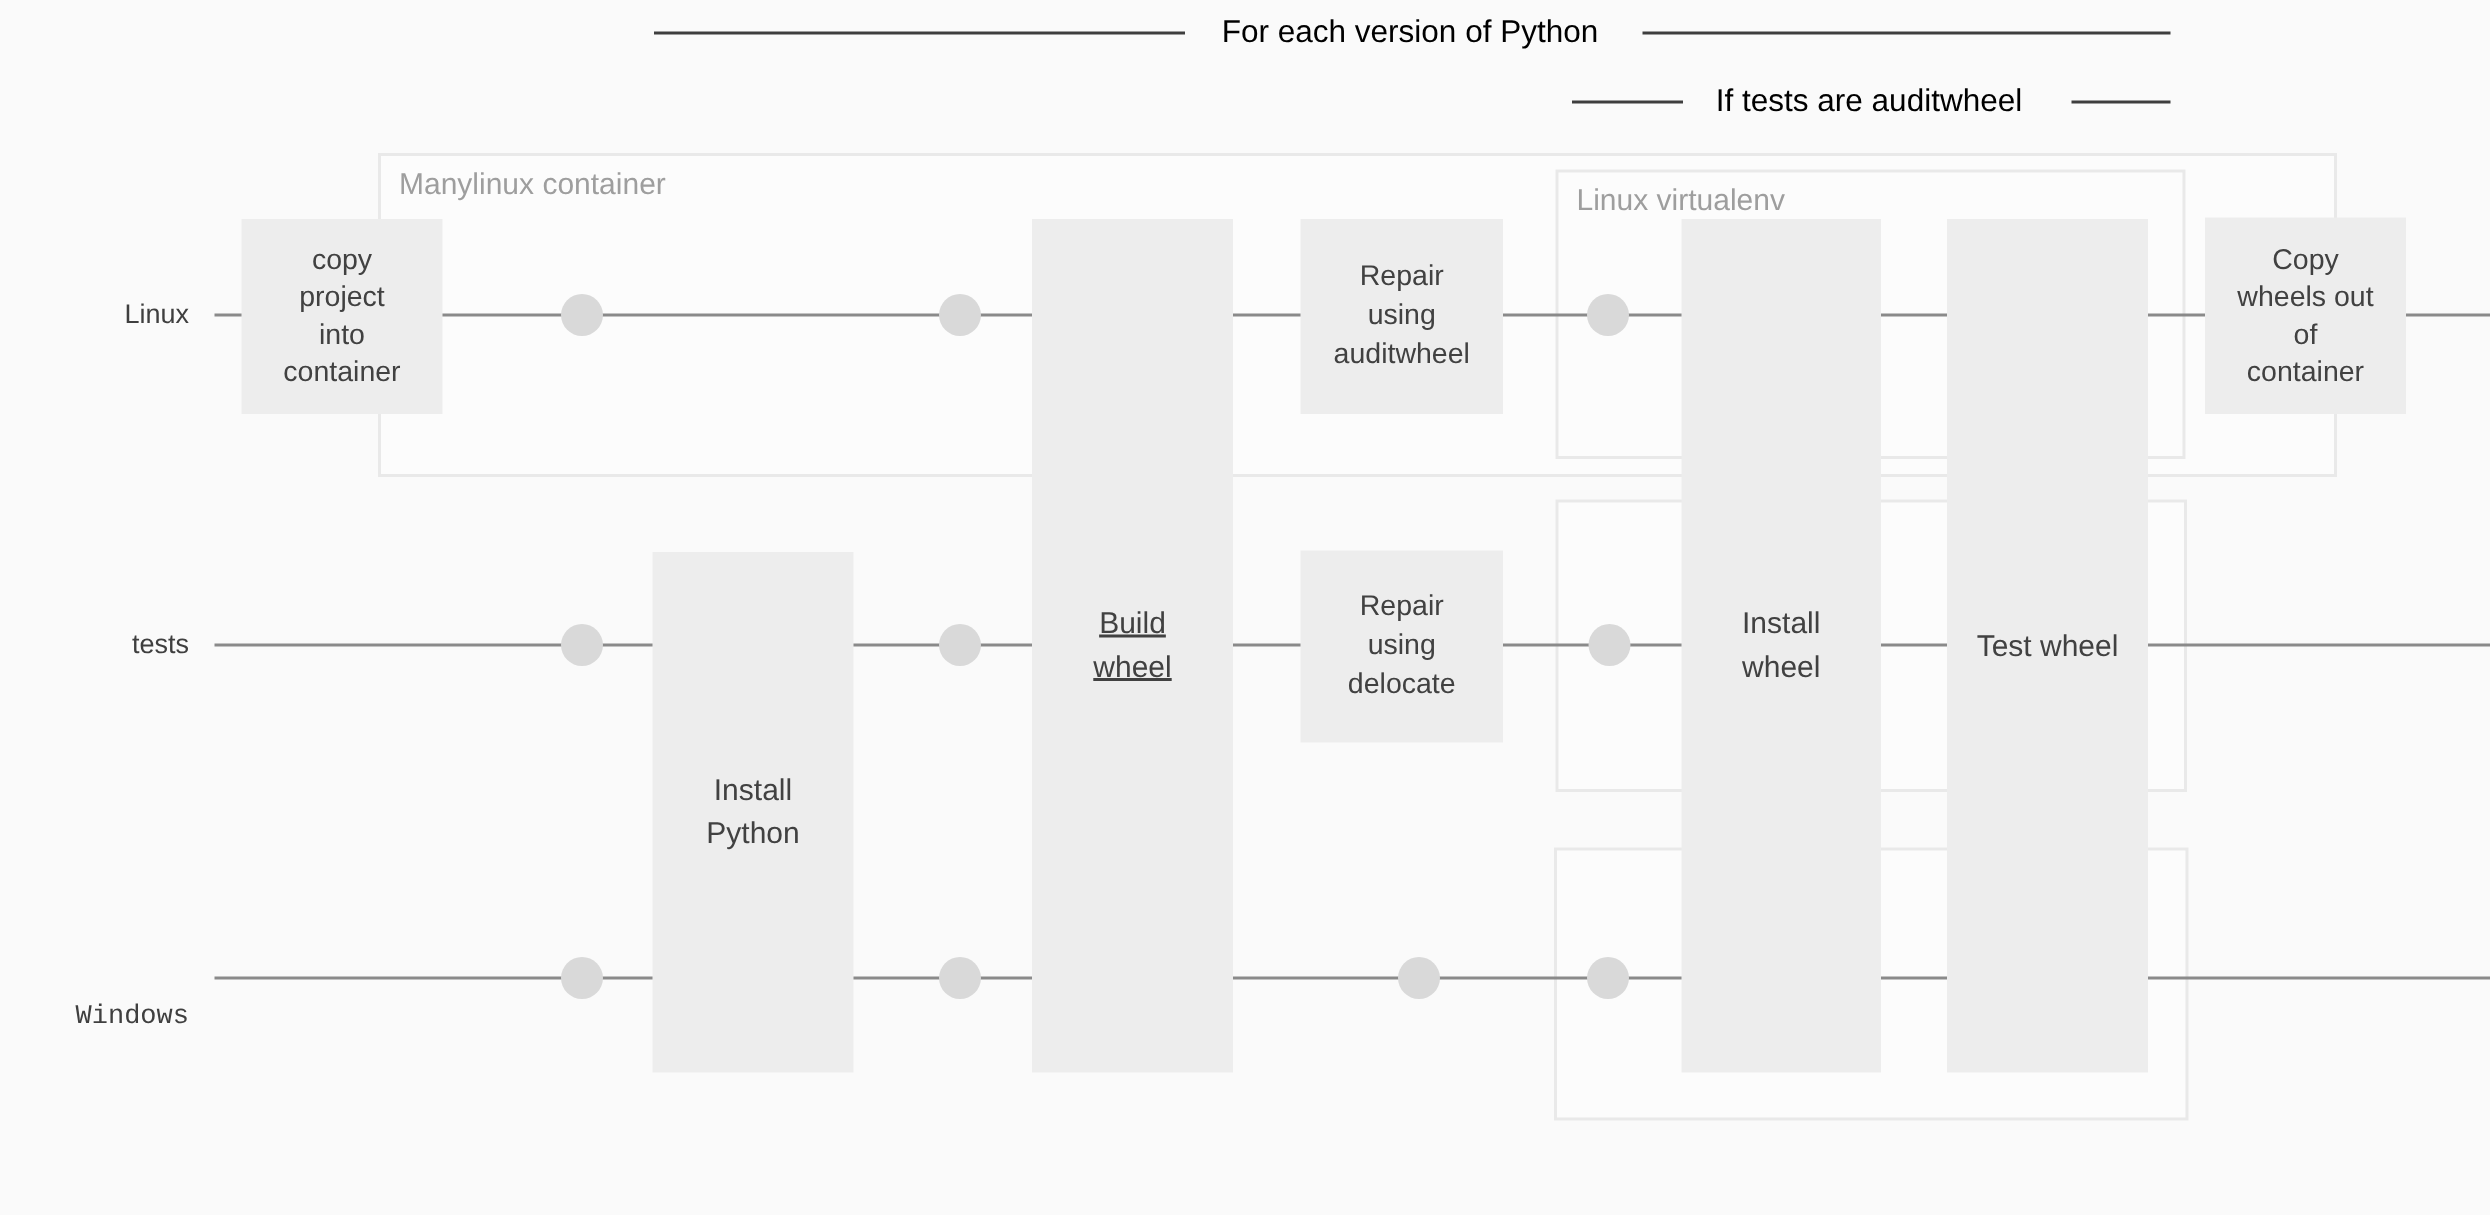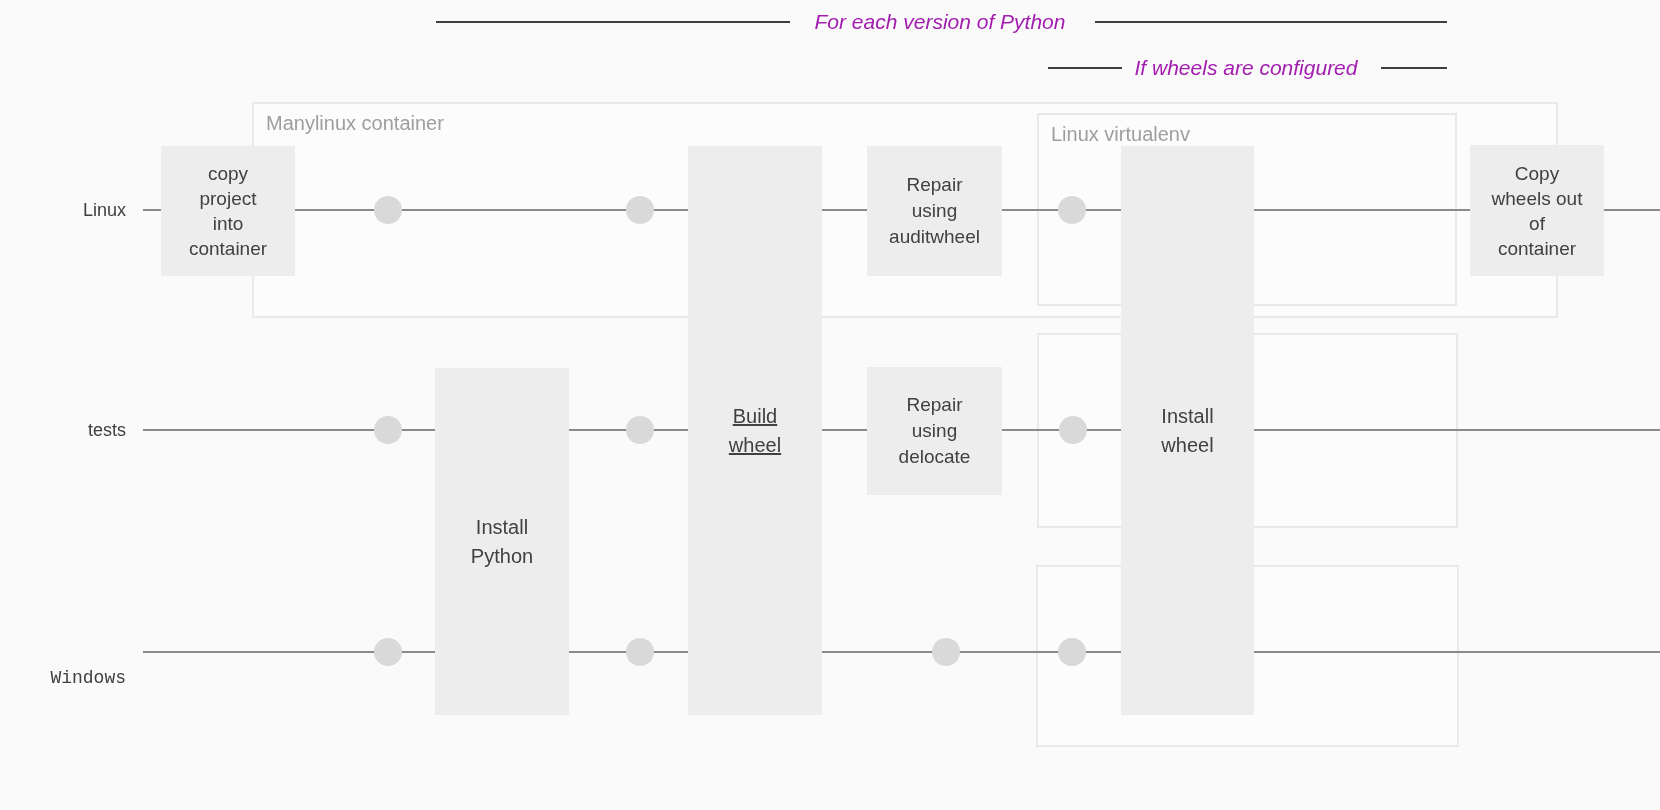--- a/index.html
+++ b/index.html
@@ -71,25 +71,24 @@
   
   .bracket-line {
     position: absolute;
     height: 2px;
     background: #3e3e3e;
     z-index: 5;
   }
   .bracket-label {
     position: absolute;
     transform: translate(-50%, -50%);
-    color: #a21caf;
+    color: #000000;
     font-size: 21px;
     white-space: nowrap;
     z-index: 5;
-    font-style: italic;
   }
 </style>
 </head>
 <body>
 
 <div class="canvas">
 
   <div class="outline" style="left:252px; top:102px; width:1306px; height:216px;">
     <div class="outline-label">Manylinux container</div>
   </div>
@@ -138,27 +137,28 @@
 using
 auditwheel</div>
 
   <div class="box" style="left:867px; top:367px; width:135px; height:128px; line-height:26px; font-size:19px;">Repair
 using
 delocate</div>
 
   <div class="box" style="left:1121px; top:146px; width:133px; height:569px; line-height:29px;">Install
 wheel</div>
 
+  <div class="box" style="left:1298px; top:146px; width:134px; height:569px;">Test wheel</div>
 
   <div class="box" style="left:1470px; top:145px; width:134px; height:131px; line-height:25px; font-size:19px;">Copy
 wheels out
 of
 container</div>
 
   <div class="bracket-line" style="left:436px; top:21px; width:354px;"></div>
   <div class="bracket-label" style="left:940px; top:22px;">For each version of Python</div>
   <div class="bracket-line" style="left:1095px; top:21px; width:352px;"></div>
 
   <div class="bracket-line" style="left:1048px; top:67px; width:74px;"></div>
-  <div class="bracket-label" style="left:1246px; top:68px;">If wheels are configured</div>
+  <div class="bracket-label" style="left:1246px; top:68px;">If tests are auditwheel</div>
   <div class="bracket-line" style="left:1381px; top:67px; width:66px;"></div>
 
 </div>
 
 </body></html>

